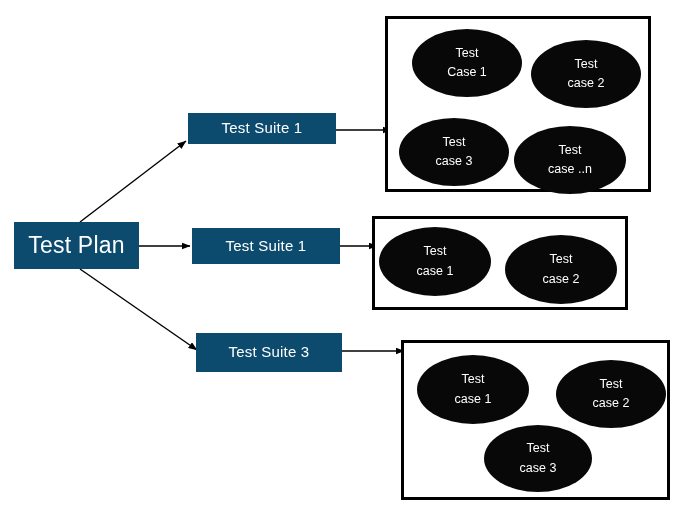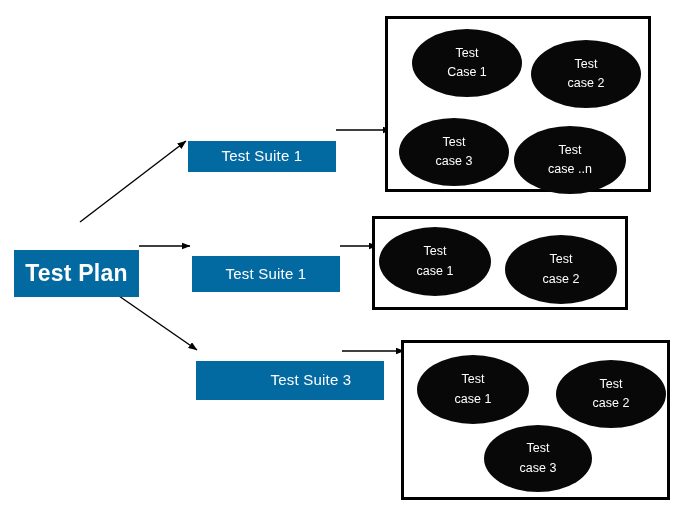--- a/index.html
+++ b/index.html
@@ -10,33 +10,31 @@
   #canvas {
     position: relative;
     width: 682px;
     height: 507px;
     background: #ffffff;
     overflow: hidden;
     font-family: "Liberation Sans", sans-serif;
   }
   .node-box {
     position: absolute;
-    background: #0369a1;
+    background: #0c4a6e;
     color: #ffffff;
     display: flex;
     align-items: center;
     justify-content: center;
     text-align: left;
     line-height: 1.1;
     letter-spacing: 0.2px;
-    margin-top: 28px;
   }
   .node-box.root {
     font-size: 23px;
-    font-weight: bold;
   }
   .node-box.suite {
     font-size: 15px;
   }
   .container-box {
     position: absolute;
     background: #ffffff;
     border: 3px solid #000000;
     box-sizing: border-box;
   }
@@ -83,21 +81,21 @@
         <line x1="340" y1="246" x2="377" y2="246" stroke="#000000" stroke-width="1.4" marker-end="url(#arrowhead)"></line>
         <line x1="342" y1="351" x2="404" y2="351" stroke="#000000" stroke-width="1.4" marker-end="url(#arrowhead)"></line>
       </g>
   </svg>
 
   <div class="node-box root" style="left: 14px; top: 222px; width: 125px; height: 47px;">Test Plan</div>
 
   <div id="suite-layer">
       <div class="node-box suite" style="left: 188px; top: 113px; width: 148px; height: 31px;">Test Suite 1</div>
       <div class="node-box suite" style="left: 192px; top: 228px; width: 148px; height: 36px;">Test Suite 1</div>
-      <div class="node-box suite" style="left: 196px; top: 333px; width: 146px; height: 39px; padding-left: 42px;">Test Suite 3</div>
+      <div class="node-box suite" style="left: 196px; top: 333px; width: 146px; height: 39px;">Test Suite 3</div>
     </div>
 
   <div id="container-layer">
       <div class="container-box" style="left: 385px; top: 16px; width: 266px; height: 176px;"></div>
       <div class="case-ellipse" style="left: 412px; top: 29px; width: 110px; height: 68px;">
         <span class="l1">Test</span>
         <span class="l2">Case 1</span>
       </div>
       <div class="case-ellipse" style="left: 531px; top: 40px; width: 110px; height: 68px;">
         <span class="l1">Test</span>

